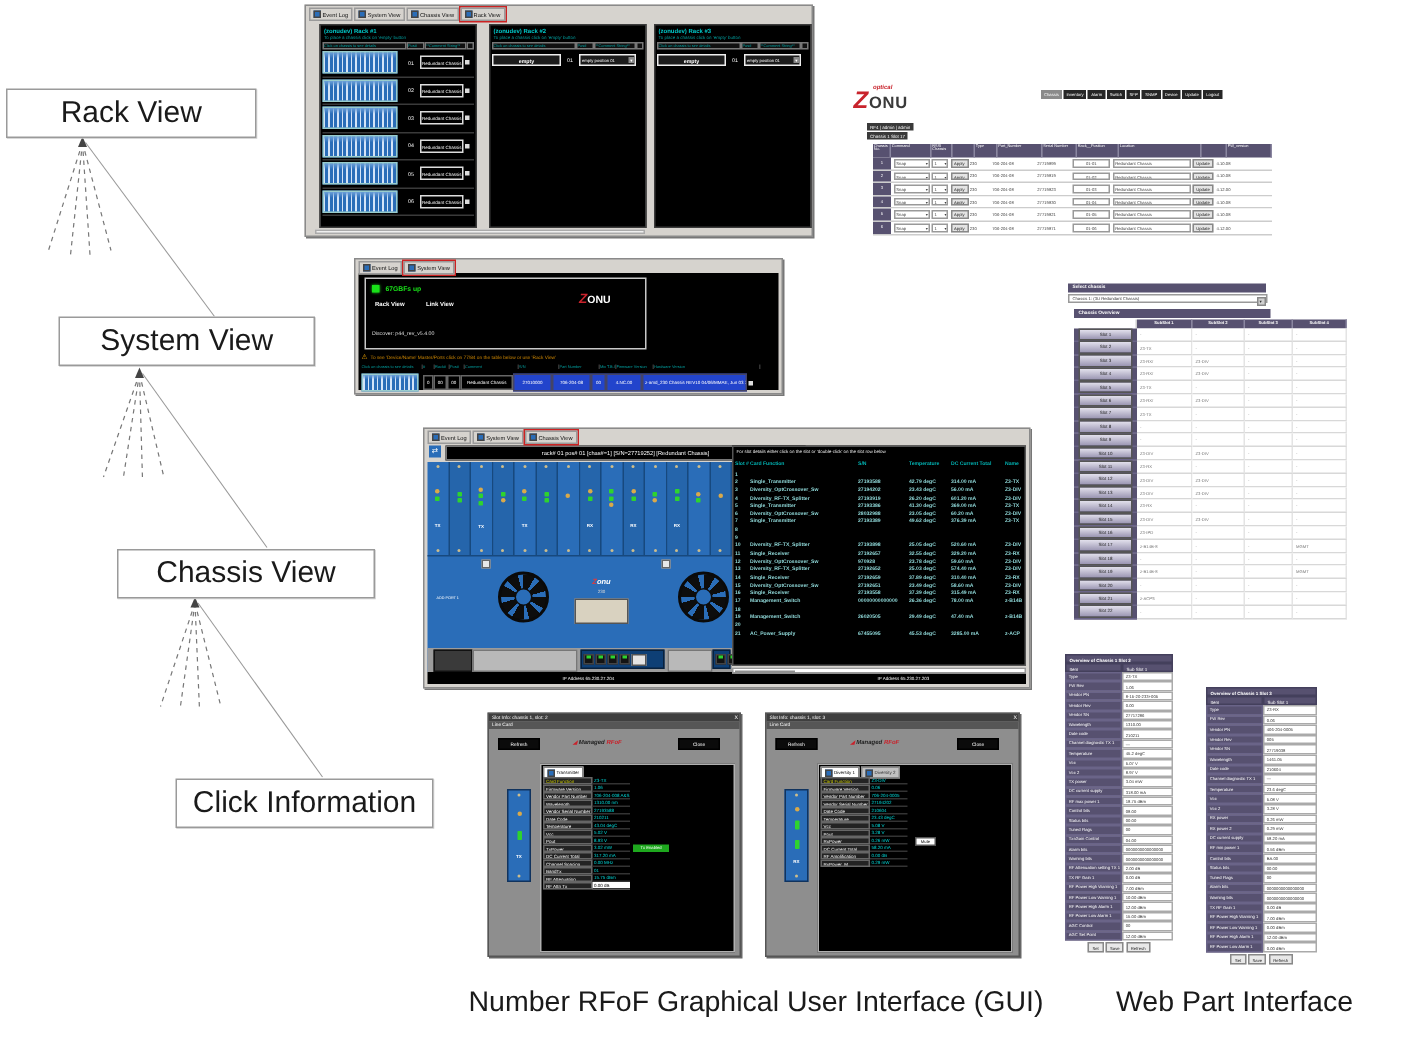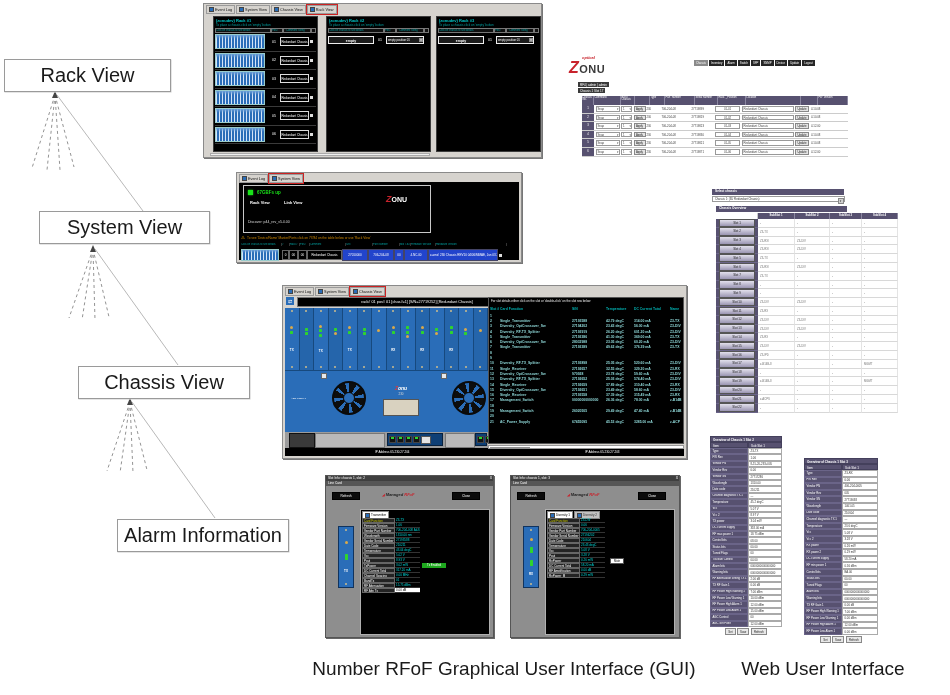--- a/index.html
+++ b/index.html
@@ -175,21 +175,21 @@
   <div class="hbox" id="hb0">
       <span>Rack View</span>
     </div>
   <div class="hbox" id="hb1">
       <span>System View</span>
     </div>
   <div class="hbox" id="hb2">
       <span>Chassis View</span>
     </div>
   <div class="hbox" id="hb3">
-      <span>Alarm Information</span>
+      <span>Click Information</span>
     </div>
 
   <div class="win" id="rackwin">
       <div class="gtabs">
         <span class="gtab">
           <span class="tabico"></span>
           <span>Event Log</span>
         </span>
         <span class="gtab">
           <span class="tabico"></span>
@@ -1062,21 +1062,21 @@
           </div>
           <div class="swc" style="width: 37px;">-</div>
           <div class="swc" style="width: 35px;">-</div>
           <div class="swc" style="width: 32px;">-</div>
           <div class="swc" style="width: 36px;">-</div>
         </div>
       </div>
   </div>
 
   <div class="cap" id="cap-gui">Number RFoF Graphical User Interface (GUI)</div>
-  <div class="cap" id="cap-web">Web User Interface</div>
+  <div class="cap" id="cap-web">Web Part Interface</div>
 
 <div class="slotwin" style="left: 325px; top: 475px; width: 167px; height: 161px;">
       <div class="sw-title">Slot Info: chassis 1, slot: 2</div>
       <span class="sw-x">X</span>
       <div class="sw-lc">Line Card</div>
       <div class="sw-btn" style="left: 6px; top: 16px; width: 26px; height: 6px; line-height: 6px;">Refresh</div>
       <div class="sw-logo" style="left: 56px; top: 16px;"><b style="font-size: 3.5px;">◢</b><span> Managed </span><b>RFoF</b></div>
       <div class="sw-btn" style="left: 126px; top: 16px; width: 26px; height: 6px; line-height: 6px;">Close</div>
       <div class="sw-card" style="left: 12px; top: 50px; width: 16px; height: 62px;">
         <span class="screw"></span>

